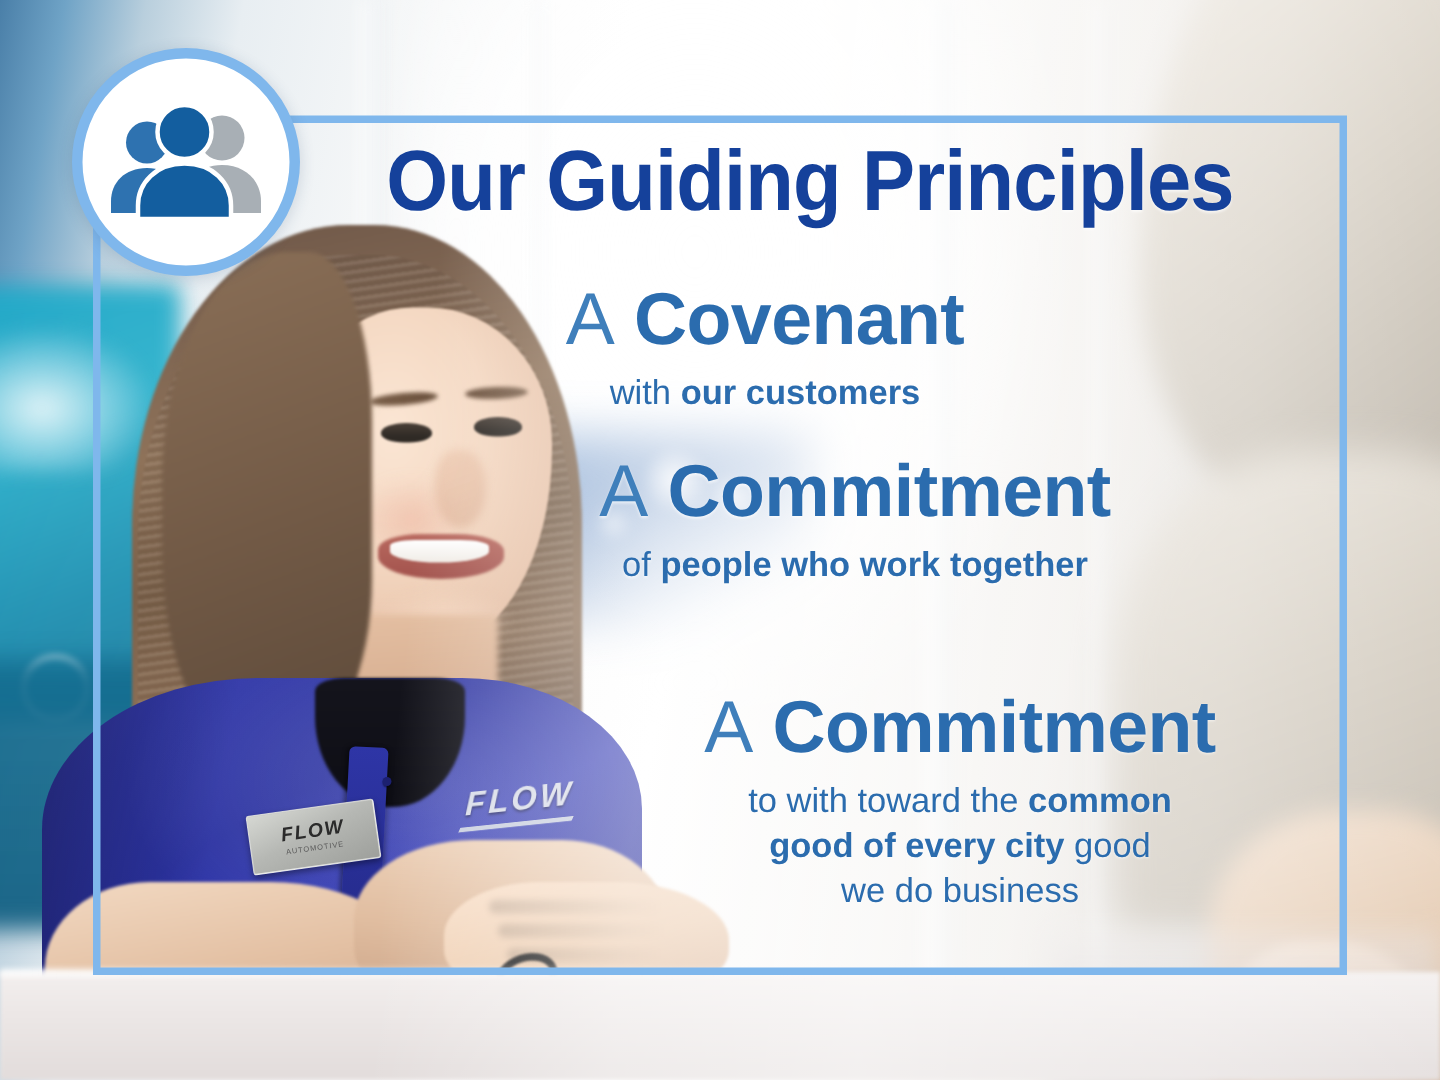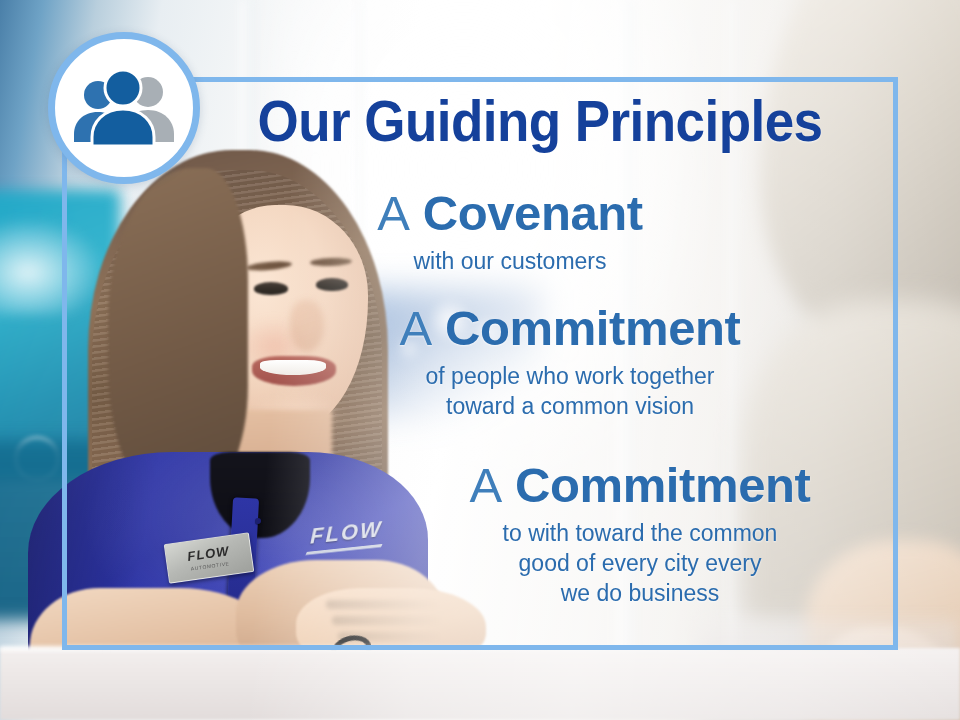--- a/index.html
+++ b/index.html
@@ -387,21 +387,21 @@
     font-weight:normal;
     color:#3f7fbb;
   }
   .block .sub{
     font-size:23px;
     font-weight:normal;
     line-height:1.30;
     margin-top:7px;
     text-shadow:0 1px 2px rgba(255,255,255,.65);
   }
-  .block .sub b{ font-weight:normal;text-align:center; }
+  .block .sub b{ font-weight:bold;text-align:center; }
 
   #block-covenant  { left:300px; top:188px; width:420px; text-align:center; }
   #block-community { left:360px; top:303px; width:420px; text-align:center; }
   #block-commitment{ left:420px; top:460px; width:440px; text-align:center; }
 </style>
 </head>
 <body>
 
 <div id="stage">
 
@@ -506,24 +506,24 @@
       <span>Covenant</span>
     </div>
     <div class="sub"><span>with </span><b>our customers</b></div>
   </div>
 
   <div class="block" id="block-community">
     <div class="big">
       <span class="thin">A</span>
       <span>Commitment</span>
     </div>
-    <div class="sub"><span>of </span><b>people who work together</b><br><span>toward a common vision</span></div>
+    <div class="sub"><span>of </span><b>people who work together</b><br></div>
   </div>
 
   <div class="block" id="block-commitment">
     <div class="big">
       <span class="thin">A</span>
       <span>Commitment</span>
     </div>
-    <div class="sub"><span>to with toward the </span><b>common</b><br><b>good of every city</b><span> every</span><br><span>we do business</span></div>
+    <div class="sub"><span>to with toward the </span><b>common</b><br><b>good of every city</b><span> good</span><br><span>we do business</span></div>
   </div>
 
 </div>
 
 </body></html>

